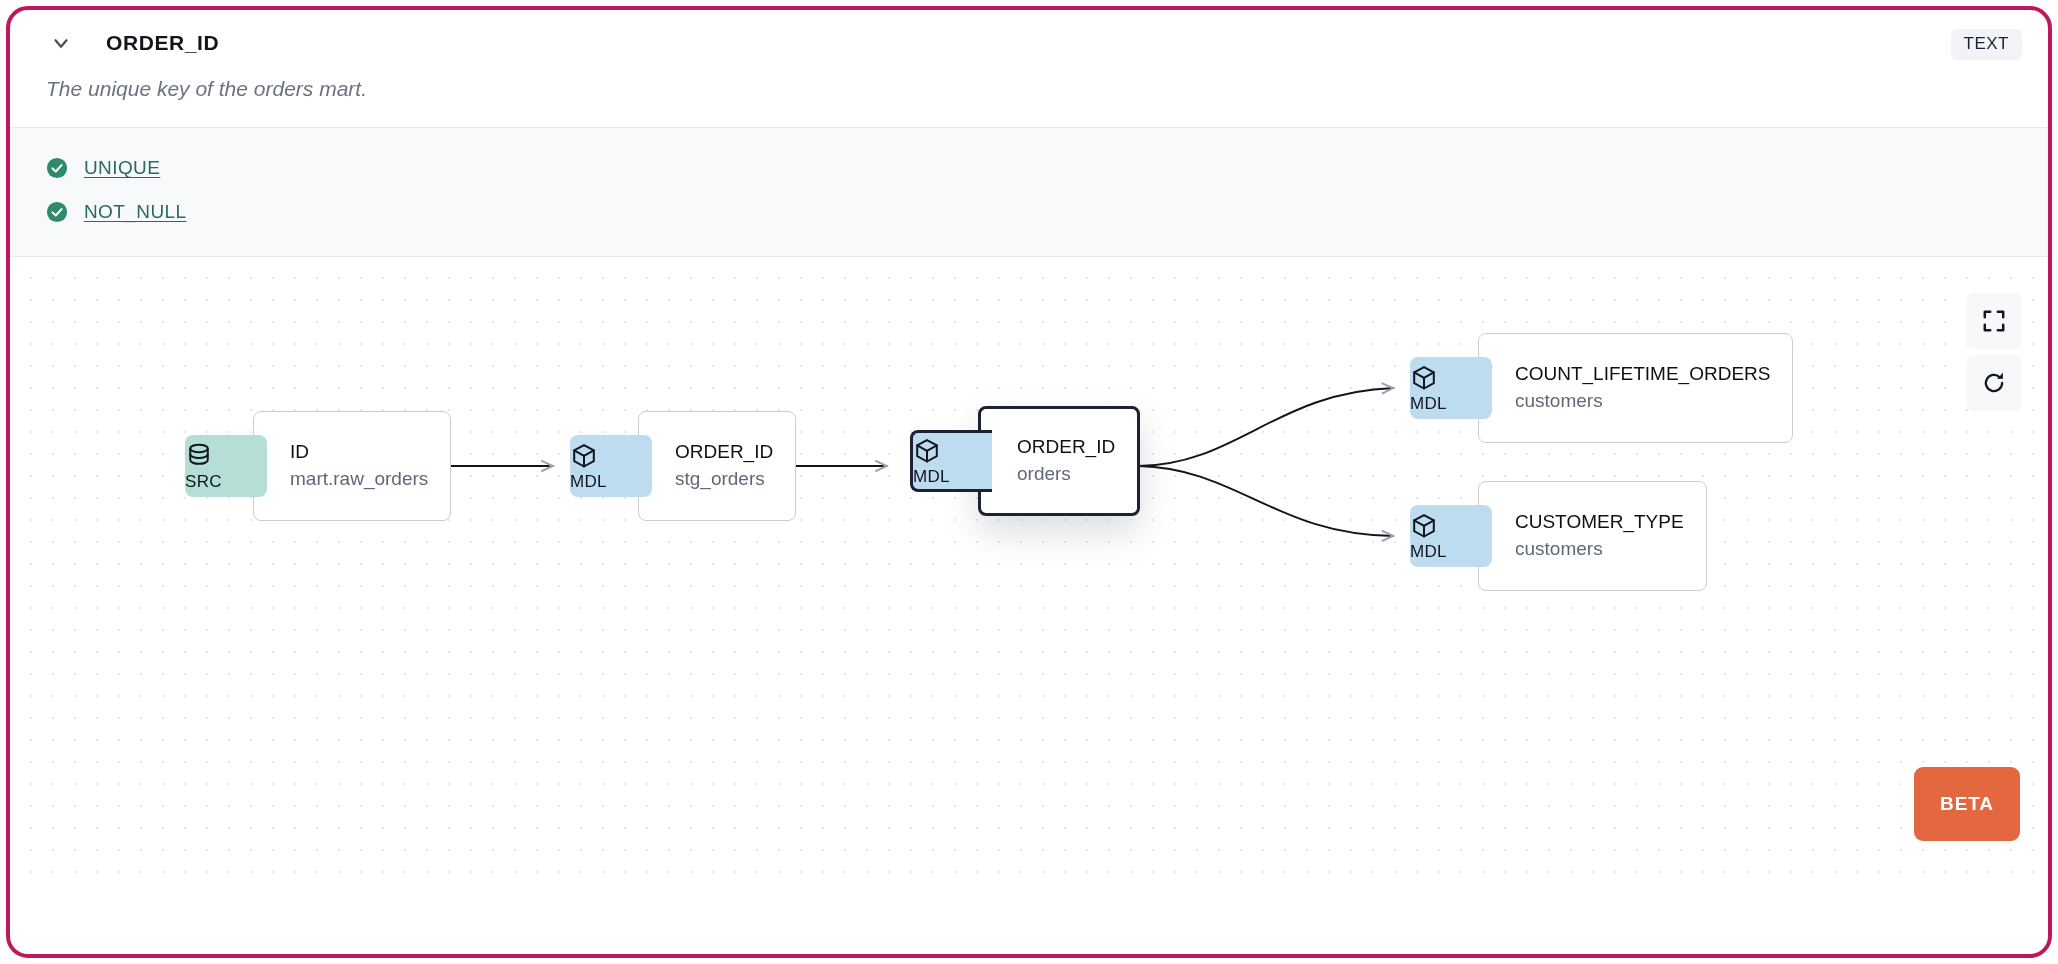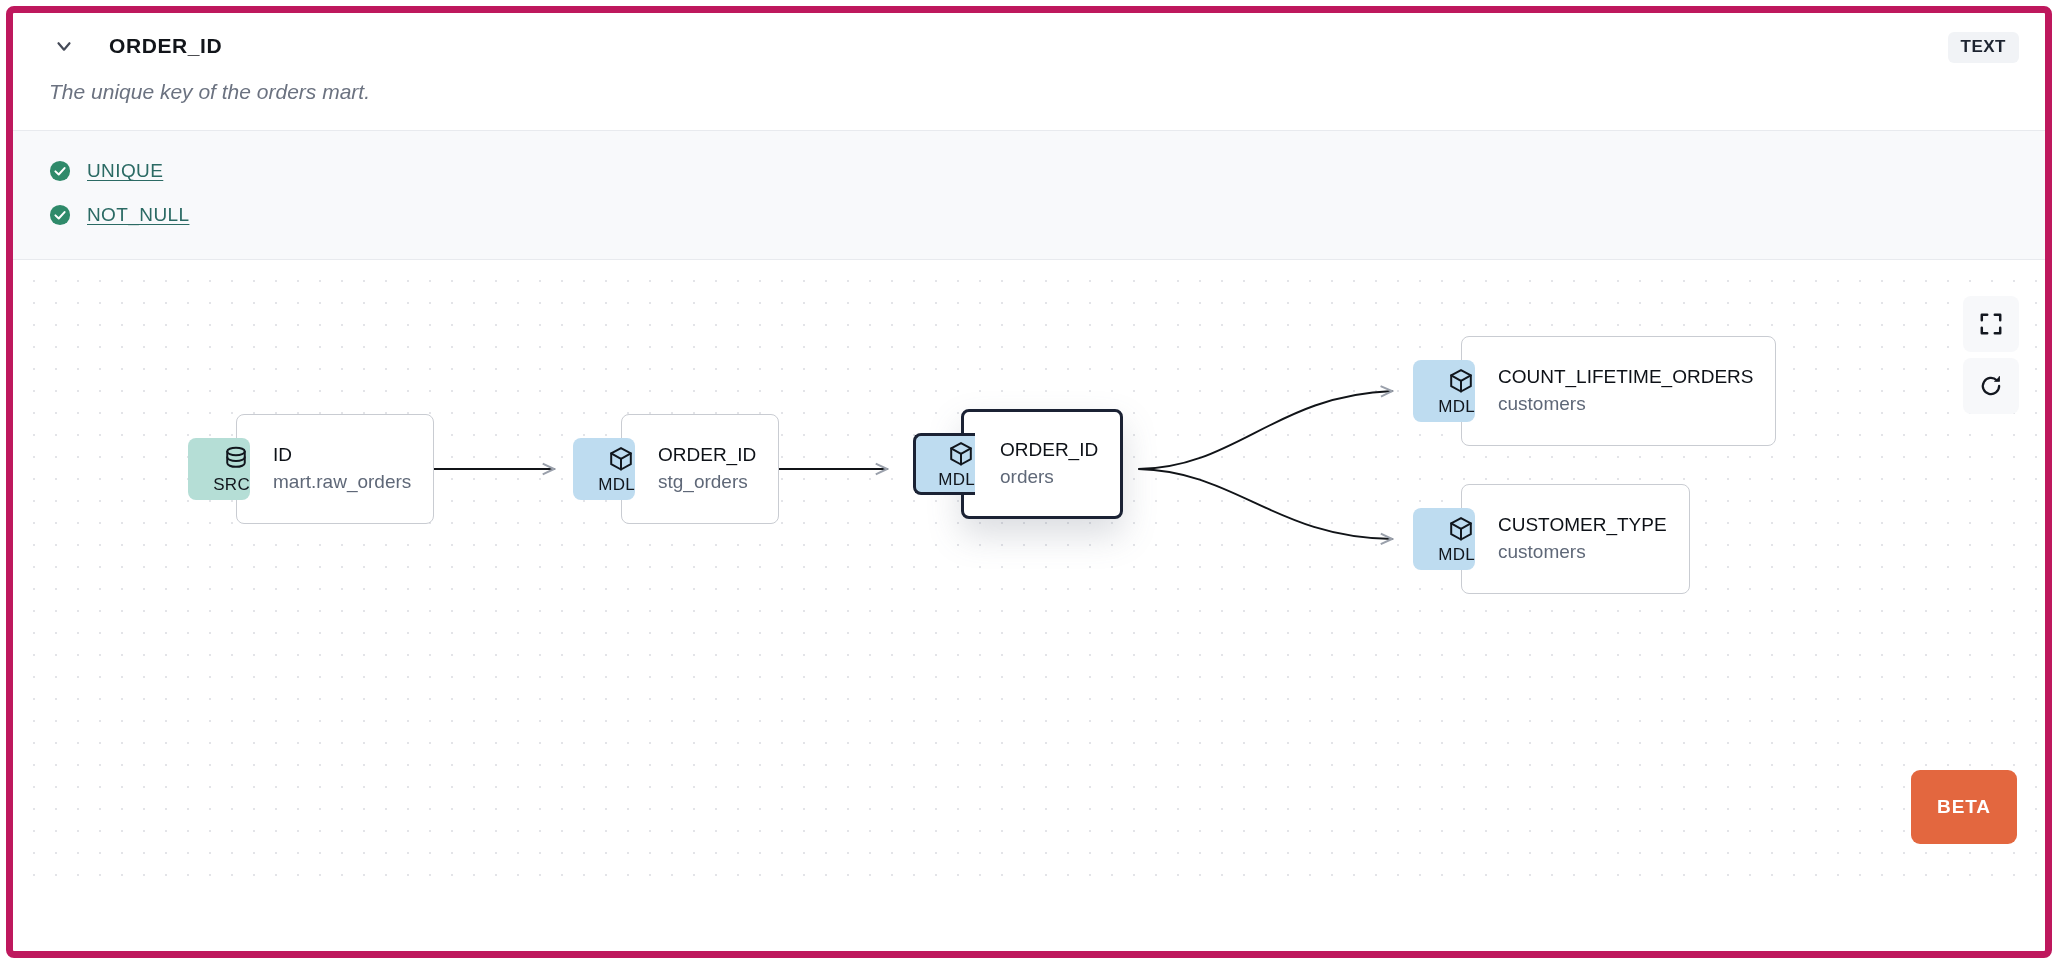--- a/index.html
+++ b/index.html
@@ -8,22 +8,22 @@
     background: #ffffff;
     font-family: "Liberation Sans", sans-serif;
     overflow: hidden;
   }
 
   .card {
     position: absolute;
     left: 6px; top: 6px;
     width: 2046px; height: 952px;
     background: #ffffff;
-    border: 7px solid #be185d;
-    border-radius: 8px;
+    border: 4px solid #be185d;
+    border-radius: 22px;
     overflow: hidden;
   }
 
   
   .header {
     position: relative;
     height: 66px;
     display: flex;
     align-items: center;
     padding: 0 26px 0 36px;
@@ -42,21 +42,21 @@
     letter-spacing: 0.6px;
     color: #12151a;
     white-space: nowrap;
   }
   .type-badge {
     position: absolute;
     right: 26px; top: 19px;
     background: #f1f3f6;
     color: #1d2430;
     font-size: 17px;
-    font-weight: 700;
+    font-weight: 400;
     letter-spacing: 0.5px;
     padding: 5px 13px 6px;
     border-radius: 6px;
   }
 
   
   .description {
     padding: 0 36px 26px 36px;
     font-size: 21px;
     color: #6b7280;
@@ -108,26 +108,26 @@
   }
 
   
   .node {
     position: absolute;
     display: flex;
     align-items: stretch;
     cursor: pointer;
   }
   .node-badge {
-    width: 62px;
+    width: 82px;
     min-height: 62px;
     border-radius: 8px;
     display: flex;
     flex-direction: column;
-    align-items: flex-end;
+    align-items: flex-start;
     justify-content: center;
     gap: 1px;
     flex: 0 0 auto;
     align-self: center;
     z-index: 2;
     position: relative;
   }
   .badge-src { background: #b5ded6; }
   .badge-mdl { background: #bedcf0; }
   .node-badge svg { display: block; }

